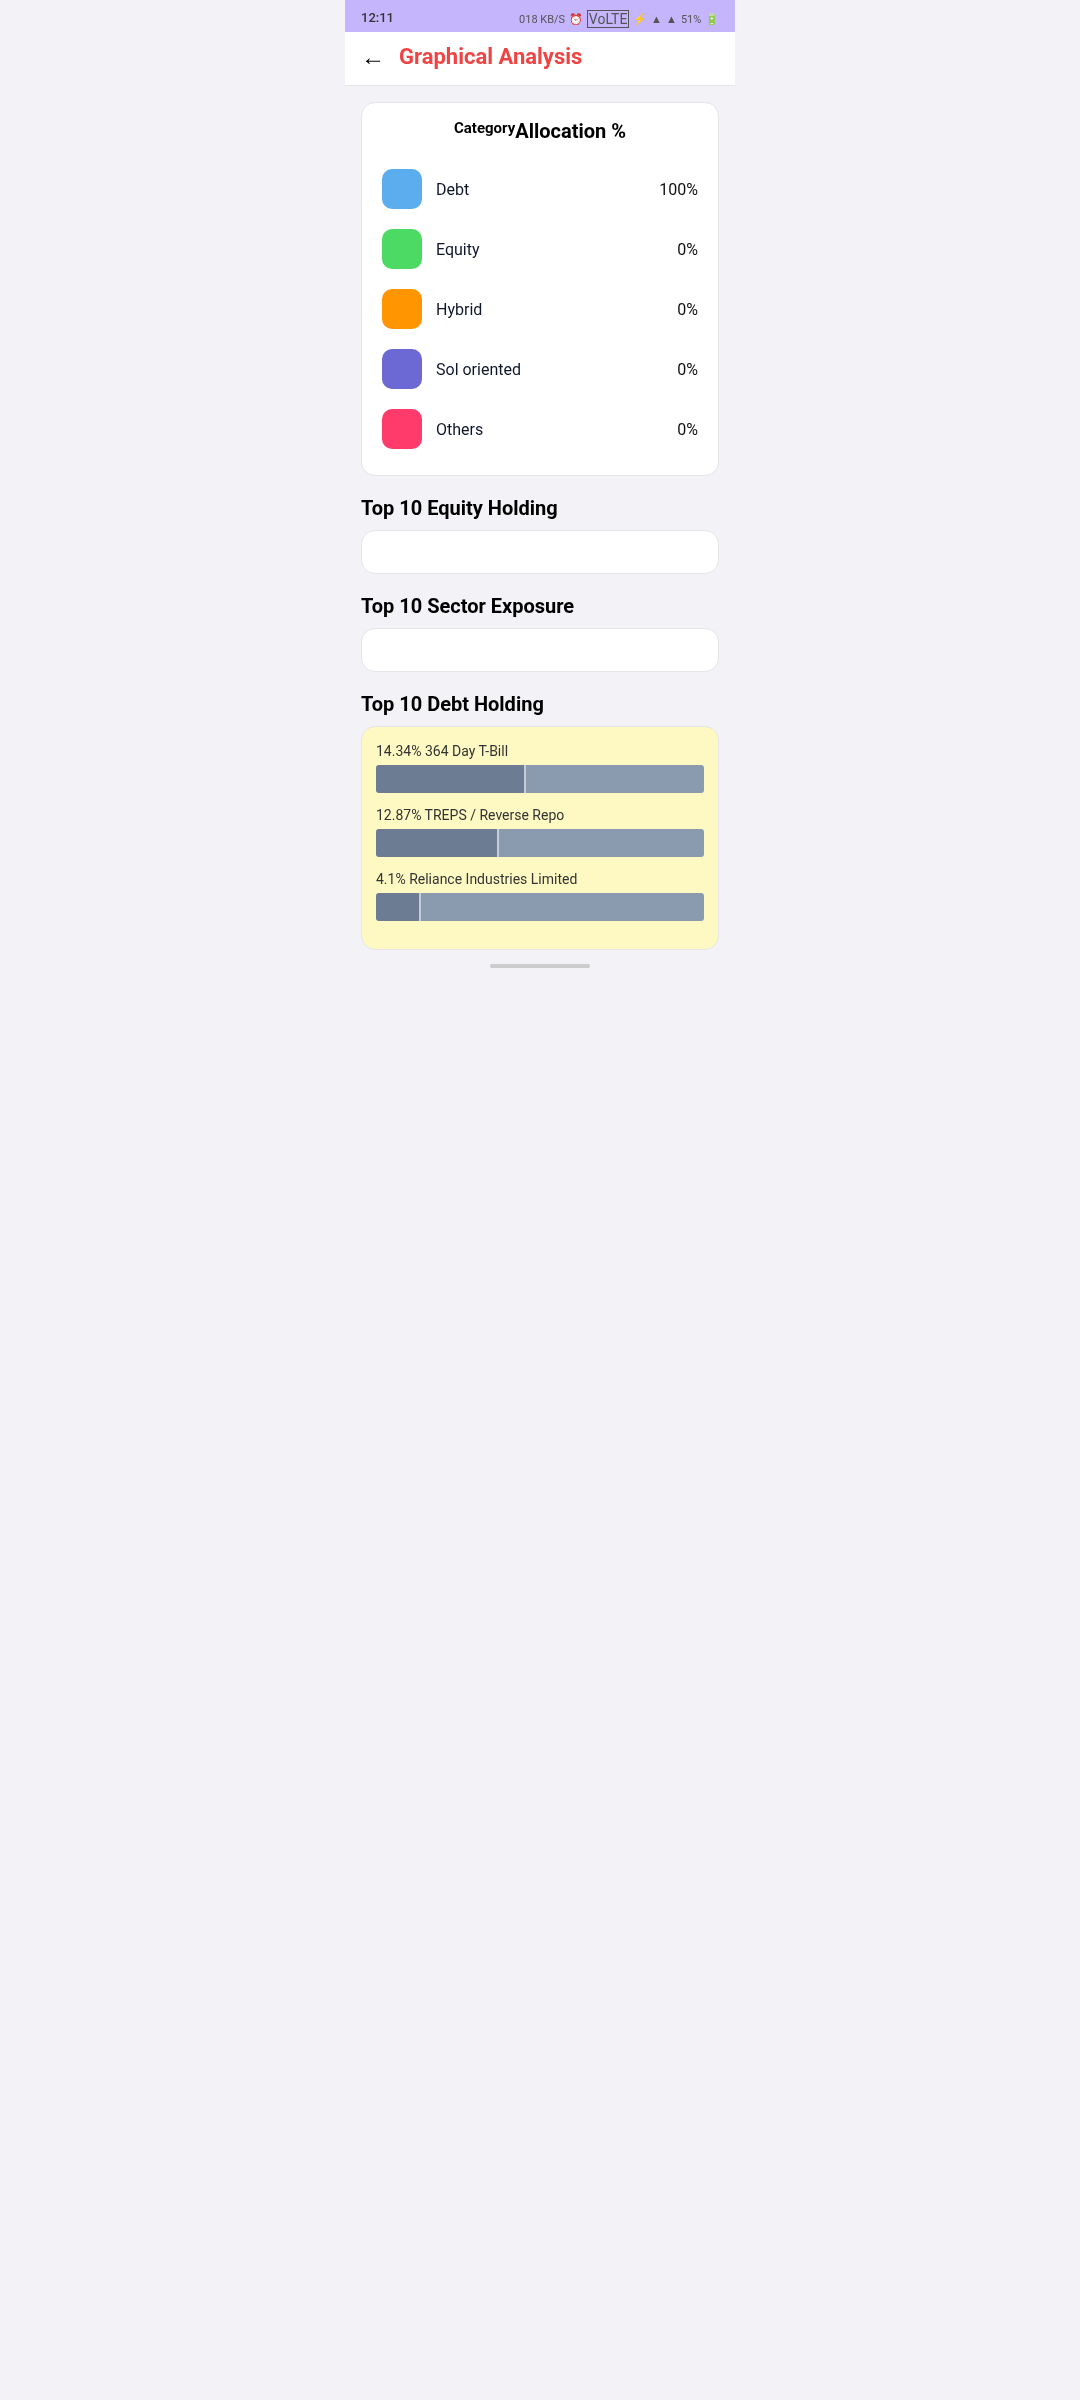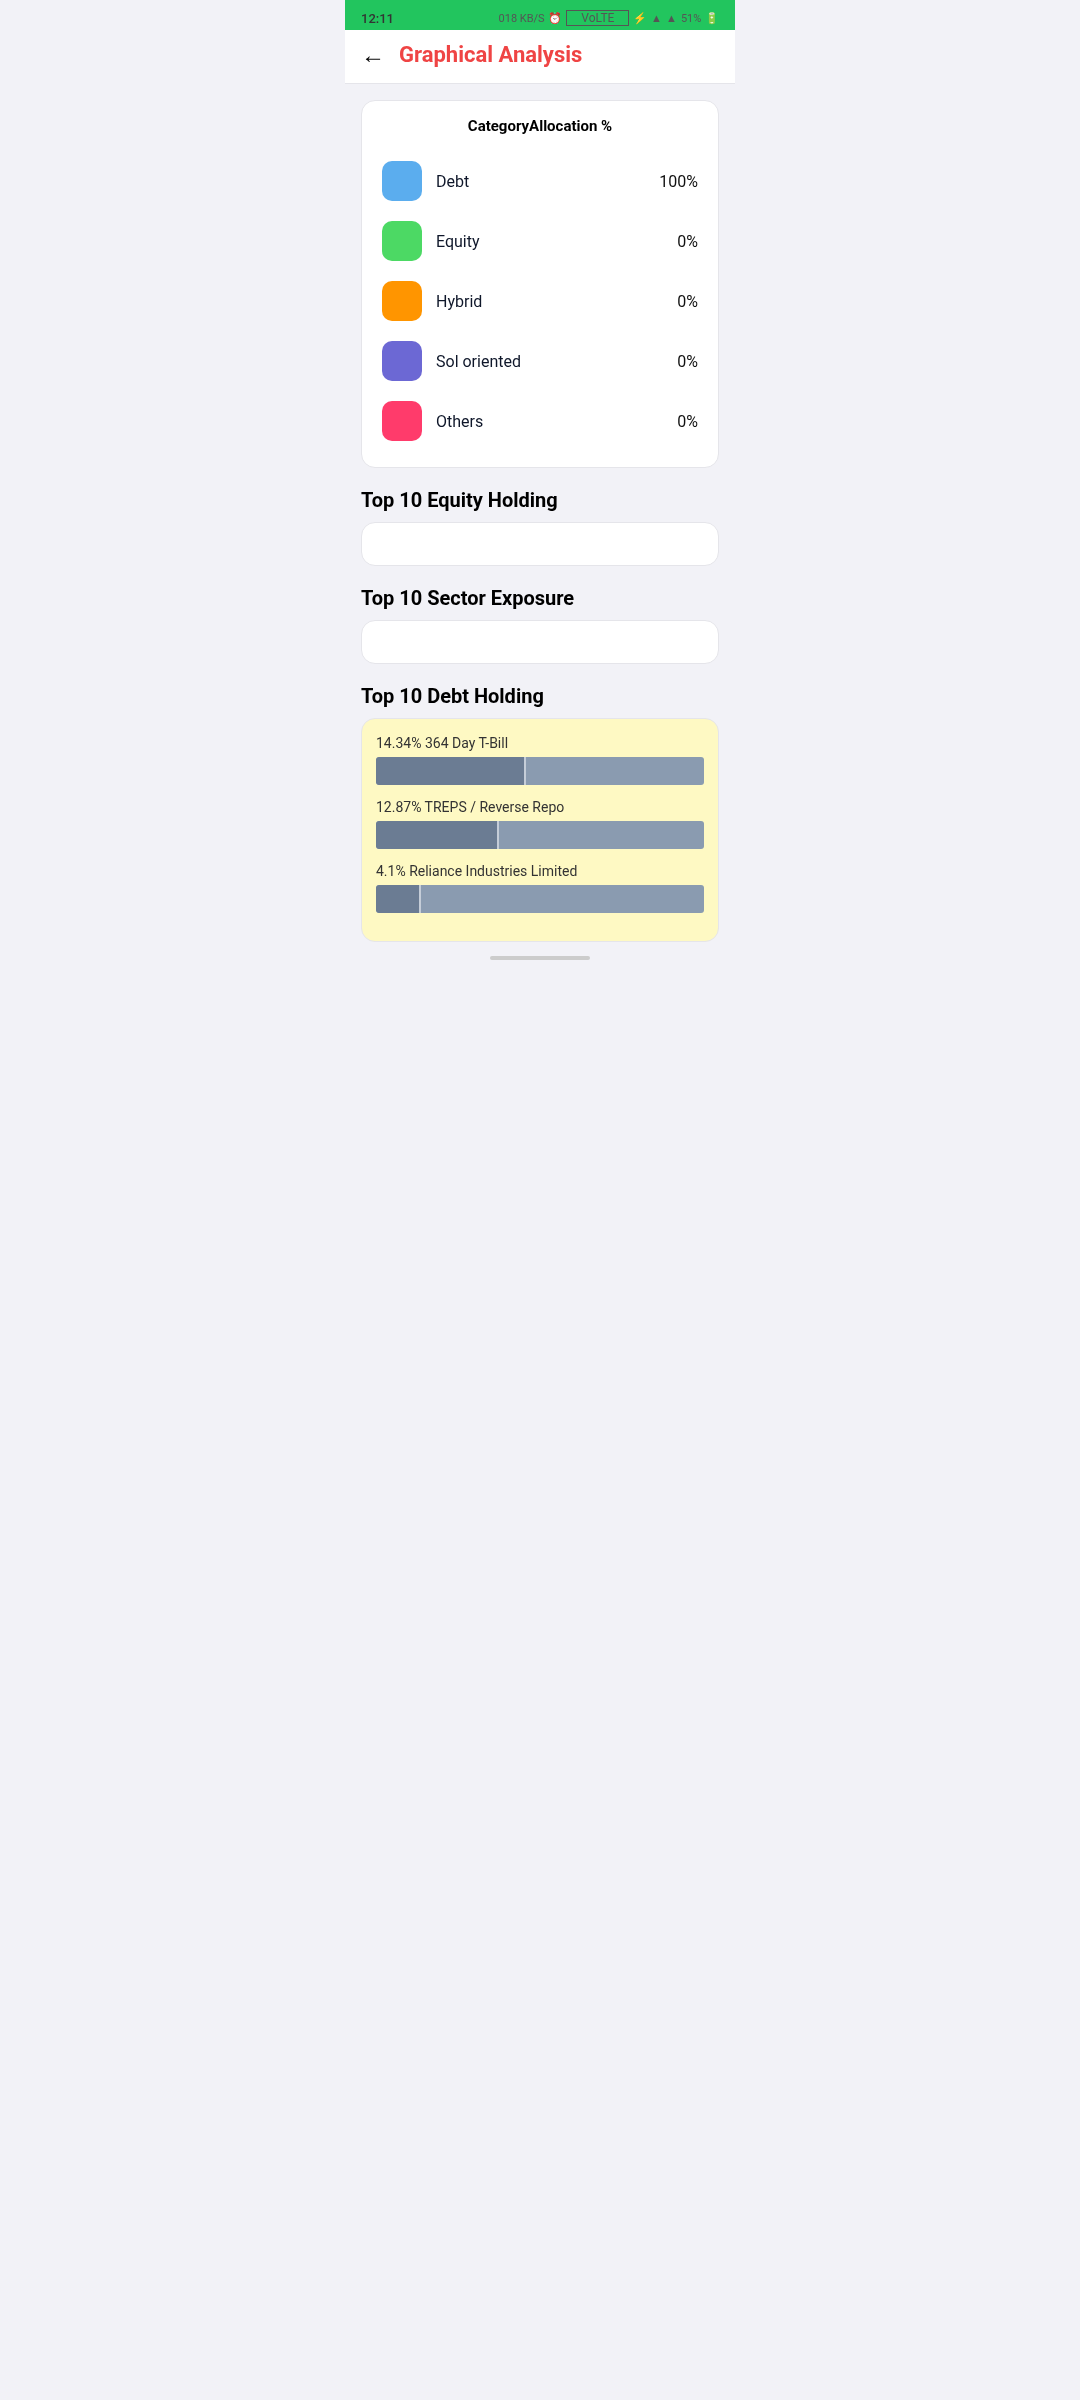--- a/index.html
+++ b/index.html
@@ -9,25 +9,25 @@
       background: #f2f2f7;
       width: 390px;
       min-height: 860px;
       margin: 0 auto;
       font-size: 16px;
       color: #000;
     }
 
     
     .status-bar {
-      background: #22c55e;
+      background: #c4b5fd;
       padding: 10px 16px 4px;
       display: flex;
       justify-content: space-between;
-      align-items: center;
+      align-items: flex-start;
       font-size: 12px;
       color: #333;
     }
     .status-left { font-weight: 500; font-size: 13px; }
     .status-right {
       display: flex;
       align-items: center;
       gap: 4px;
       font-size: 11px;
       color: #555;
@@ -73,21 +73,21 @@
       justify-content: center;
       margin-bottom: 16px;
     }
     .category-header-label {
       font-weight: 700;
       font-size: 15px;
       color: #000;
     }
     .category-header-alloc {
       font-weight: 700;
-      font-size: 15px;
+      font-size: 20px;
       color: #000;
     }
     .category-row {
       display: flex;
       align-items: center;
       justify-content: space-between;
       padding: 10px 0;
     }
     .category-row-left {
       display: flex;
@@ -186,21 +186,21 @@
     }
   </style>
 </head>
 <body>
 
 <div class="status-bar">
   <span class="status-left">12:11</span>
   <div class="status-right">
     <span>018 KB/S</span>
     <span>⏰</span>
-    <span style="font-size:12px;border:1px solid #555;padding:0 14px;">VoLTE</span>
+    <span style="font-size:14px;border:1px solid #555;padding:0 1px;">VoLTE</span>
     <span>⚡</span>
     <span>▲</span>
     <span>▲</span>
     <span>51%</span>
     <span>🔋</span>
   </div>
 </div>
 
 <div class="header">
   <span class="back-btn">←</span>

